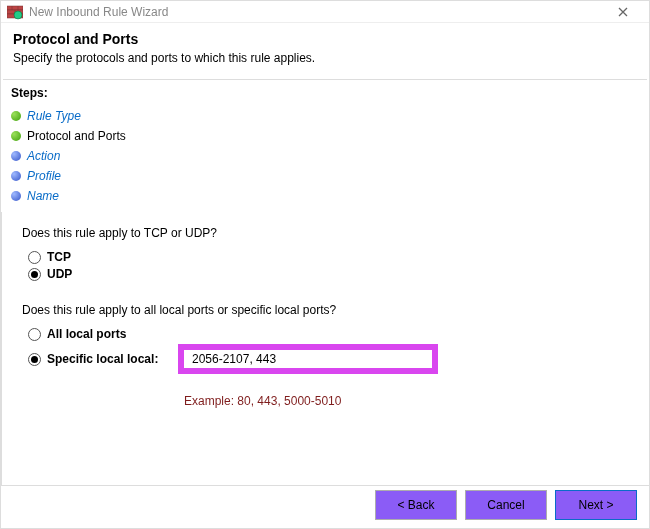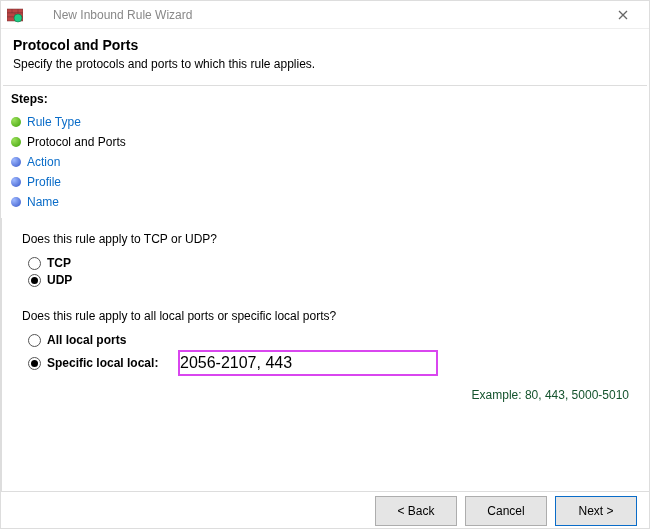--- a/index.html
+++ b/index.html
@@ -8,26 +8,25 @@
     font-family: "Segoe UI", Tahoma, sans-serif;
     font-size: 12px;
     color: #000;
     background: #fff;
     width: 650px;
     height: 529px;
     overflow: hidden;
     border: 1px solid #ddd;
   }
   .titlebar {
-    height: 28px;
+    height: 22px;
     display: flex;
     align-items: center;
     padding: 0 6px;
     border-bottom: 1px solid #eee;
-    gap: 24px;
   }
   .titlebar .app-icon {
     width:16px; height:16px; margin-right:6px;
     display:inline-flex; align-items:center; justify-content:center;
   }
   .titlebar .title {
     color: #888;
     font-size: 12px;
     flex: 1;
   }
@@ -70,21 +69,21 @@
     padding: 3px 0;
     font-size: 12px;
     cursor: default;
   }
   .step-item .bullet {
     width:10px; height:10px; border-radius:50%;
     margin-right:6px; display:inline-block;
   }
   .bullet-green { background: radial-gradient(circle at 30% 30%, #9be05a, #3fa10a); }
   .bullet-blue  { background: radial-gradient(circle at 30% 30%, #9fb9ff, #3656c9); }
-  .step-link { color:#0a6cc8; }
+  .step-link { color:#0a6cc8;font-style:italic; }
   .step-current { color:#000; }
 
   .content-col {
     flex: 1;
     border-left: 1px solid #ddd;
     padding: 14px 20px;
   }
   .question {
     font-size: 12px;
     margin-bottom: 10px;
@@ -103,46 +102,45 @@
   .radioish.selected::after {
     content:""; width:7px; height:7px; border-radius:50%; background:#000;
   }
   .bold { font-weight: bold; }
 
   .port-row { display:flex; align-items:center; margin:3px 0 4px 0; }
   .port-row .label-wrap { display:flex; align-items:center; width:150px; }
   .port-input {
     flex: 1;
     max-width: 260px;
-    font-size:16px;
-    padding: 2px 0;
-    border: 2px solid #d946ef;
+    font-size:12px;
+    padding: 2px 8px;
+    border: 6px solid #d946ef;
   }
   .example {
     font-size:12px;
-    color:#14532d;
+    color:#7f1d1d;
     margin-left: 156px;
-    margin-top:12px;
-    text-align:right;
+    margin-top:20px;
   }
 
   .footer {
     height: 38px;
     border-top: 1px solid #ddd;
     display:flex;
     justify-content:flex-end;
     align-items:center;
     padding: 0 12px;
     gap: 8px;
   }
   .btn {
     min-width: 82px;
     height: 22px;
     font-size:12px;
-    background: #e5e5e5;
+    background: #8b5cf6;
     border: 1px solid #adadad;
     display:flex; align-items:center; justify-content:center;
     padding: 14px 10px;
   }
   .btn-primary {
     border: 1px solid #0a6cc8;
   }
 </style>
 </head>
 <body>

